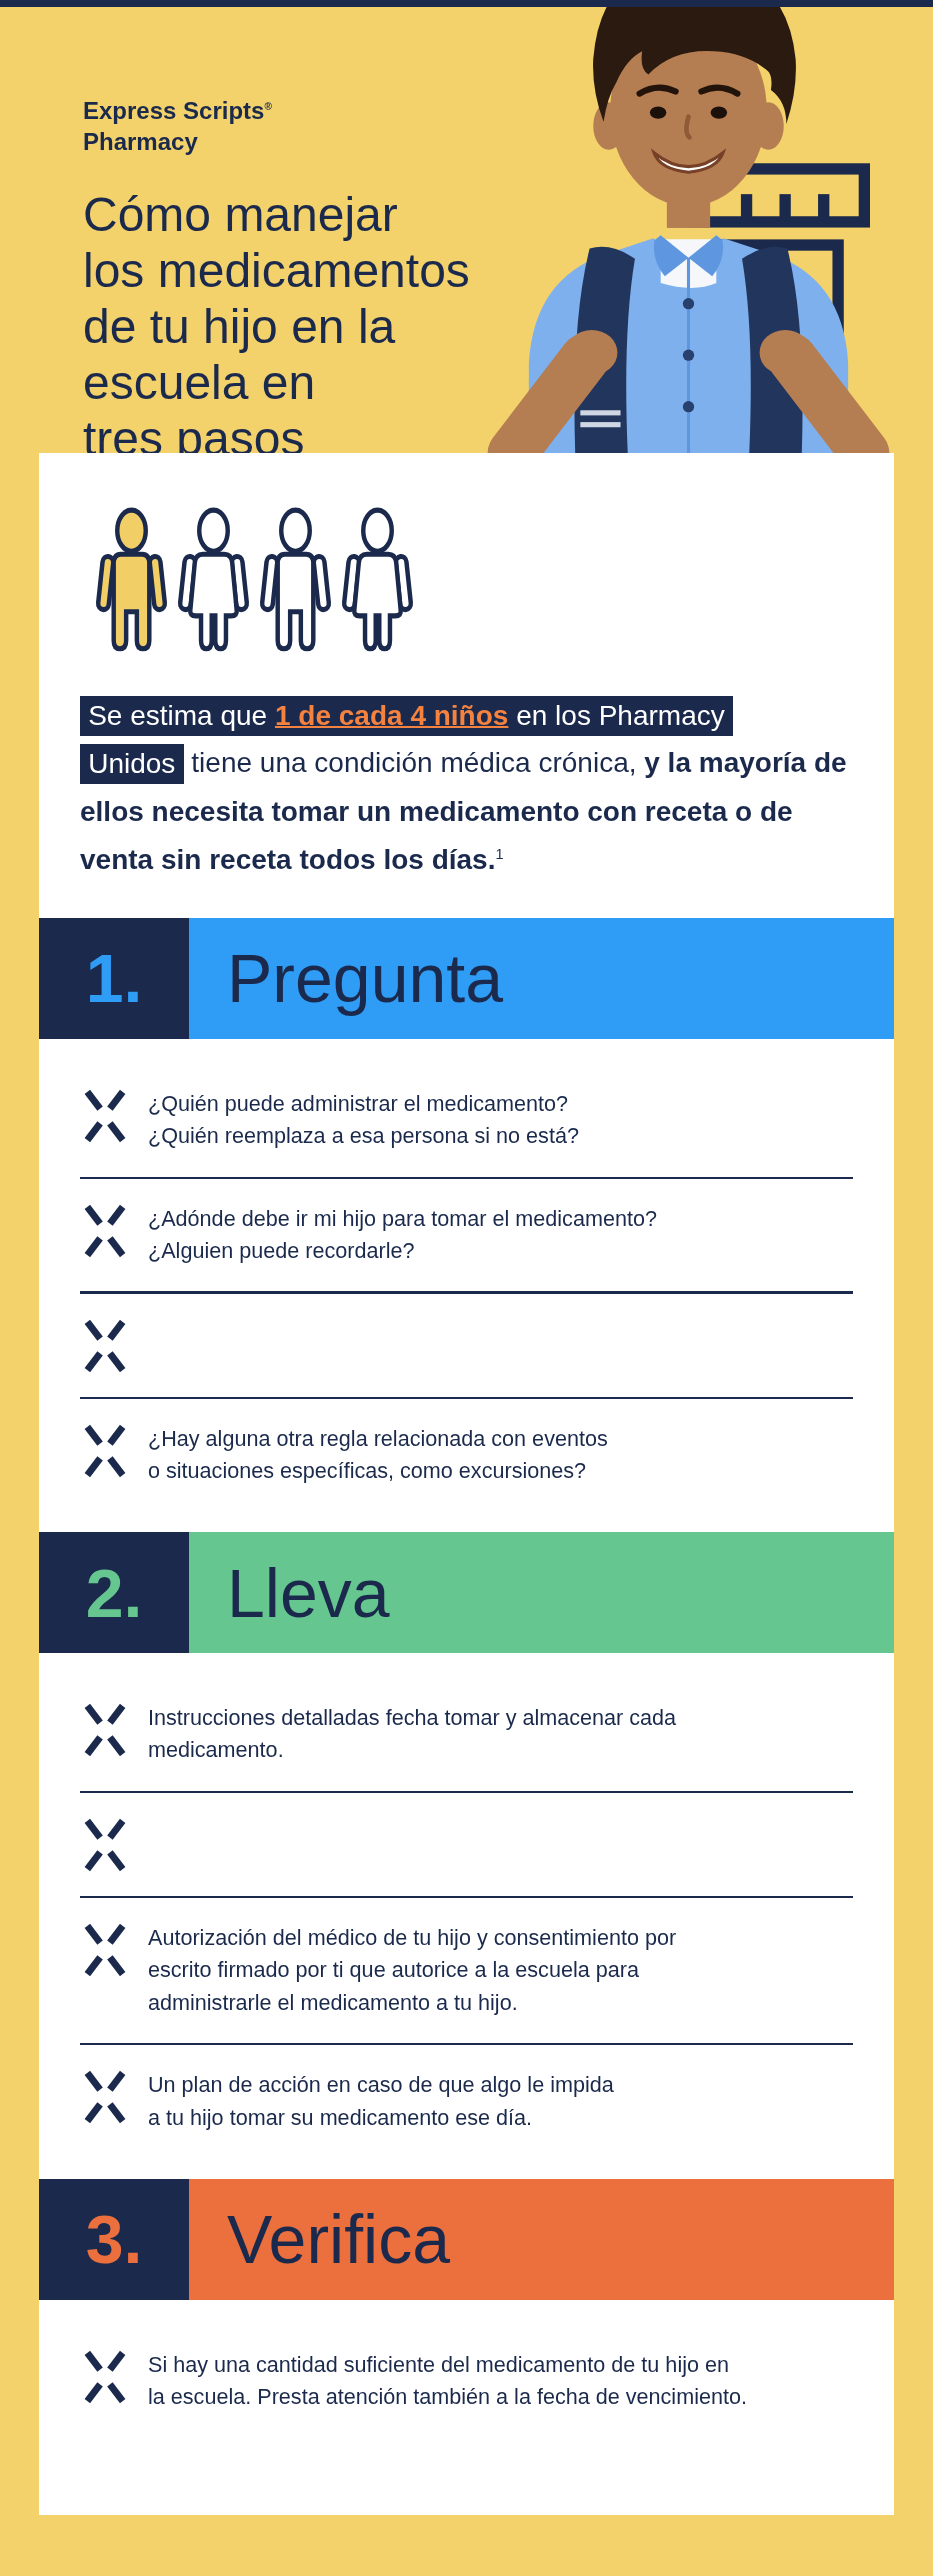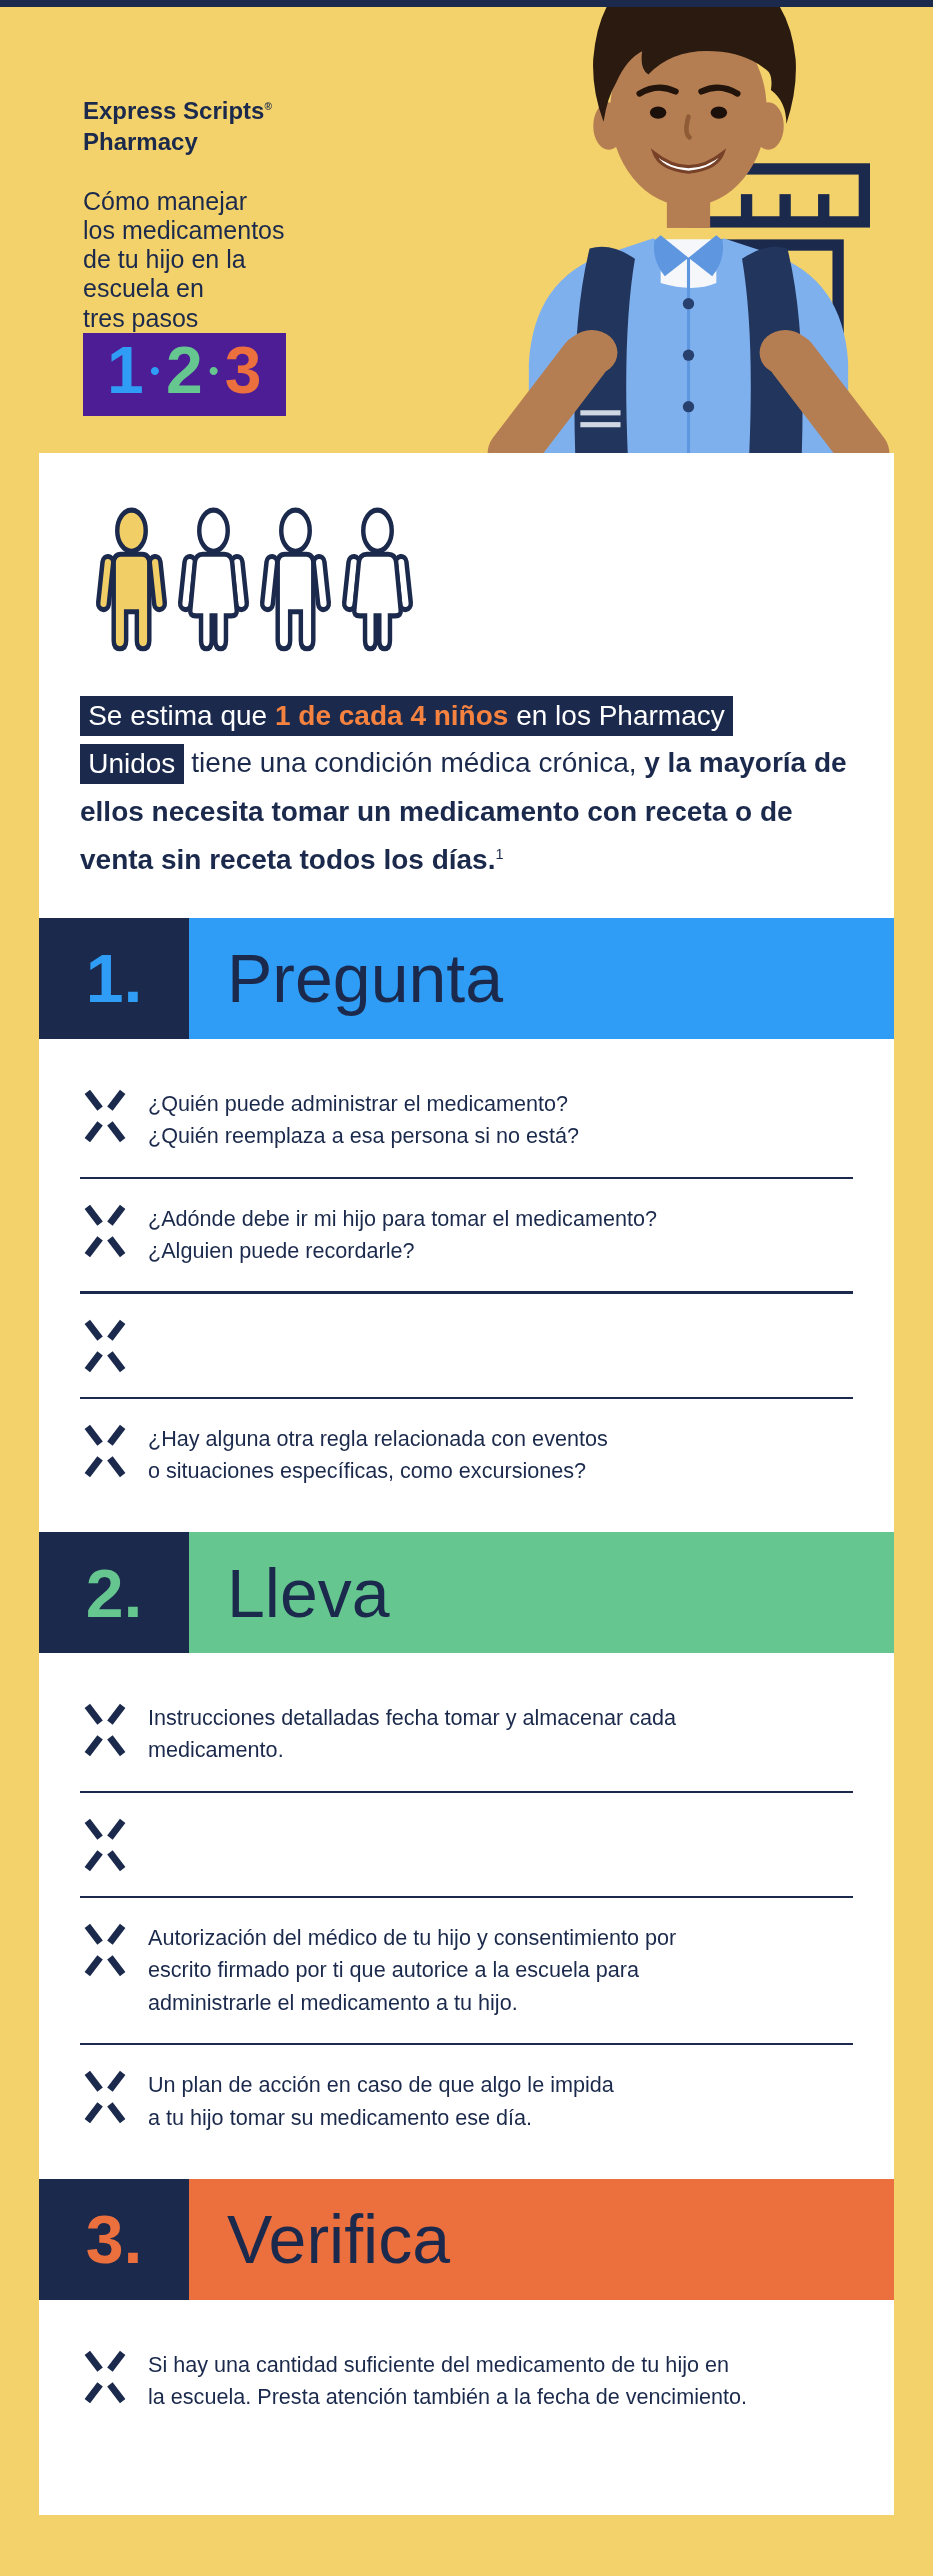--- a/index.html
+++ b/index.html
@@ -11,39 +11,39 @@
     -webkit-font-smoothing:antialiased;
   }
   .preline{white-space:pre-line;}
   .topbar{height:7.2px;background:#1B2A4C;}
 
   
   .hero{position:relative;height:446px;overflow:hidden;}
   .hero-left{position:relative;z-index:3;padding:88px 0 0 83px;width:402px;}
   .logo{font-size:24px;font-weight:700;line-height:1.3;}
   .logo sup{font-size:0.42em;font-weight:700;}
-  .title{font-size:25px;font-weight:500;line-height:1.17;margin:29px 0 0;}
+  .title{font-size:48px;font-weight:500;line-height:1.17;margin:29px 0 0;}
   .badge123{display:inline-block;background:#4c1d95;margin-top:0;padding:4.1px 24px 13.4px;line-height:1;}
   .badge123 .n{font-size:66px;font-weight:700;}
   .badge123 .dot{font-size:28px;vertical-align:13.4px;margin:0 6.2px;font-weight:700;}
   .c-blue{color:#2F9CF5;}
   .c-green{color:#66C68F;}
   .c-orange{color:#EC6F3E;}
 
   .bottle{position:absolute;right:63px;top:154px;z-index:1;}
   .boy{position:absolute;right:0;bottom:0;z-index:2;}
 
   
   .card{background:#FFFFFF;margin:0 39px;padding:52px 41px 57px;}
   .people{display:flex;margin:0 0 32px 7.2px;}
   .person{margin-right:-7.2px;}
 
   .stat{font-size:28px;line-height:1.72;margin:0 0 34px;font-weight:400;}
   .stat .hl{background:#1B2A4C;color:#FFFFFF;padding:3.6px 8.2px 5.7px;-webkit-box-decoration-break:clone;box-decoration-break:clone;}
-  .stat .hl .hl-orange{color:#F5823F;font-weight:700;}
+  .stat .hl .hl-orange{color:#F5823F;font-weight:700;text-decoration:underline;}
   .stat strong{font-weight:700;}
   .stat sup{font-size:0.52em;}
 
   .banner{display:flex;align-items:stretch;height:121px;margin:0 -41px;}
   .banner .num{width:150px;background:#1B2A4C;display:flex;align-items:center;justify-content:center;font-size:68px;font-weight:700;}
   .banner .bt{flex:1;display:flex;align-items:center;padding-left:38px;font-size:68px;font-weight:500;color:#1B2A4C;border-radius:19px;}
 
   .items{padding:25px 0 20.6px;}
   .item{display:flex;padding:24px 0;gap:18px;align-items:flex-start;}
   .spark{width:50px;height:54px;flex:0 0 50px;margin-top:1px;}

